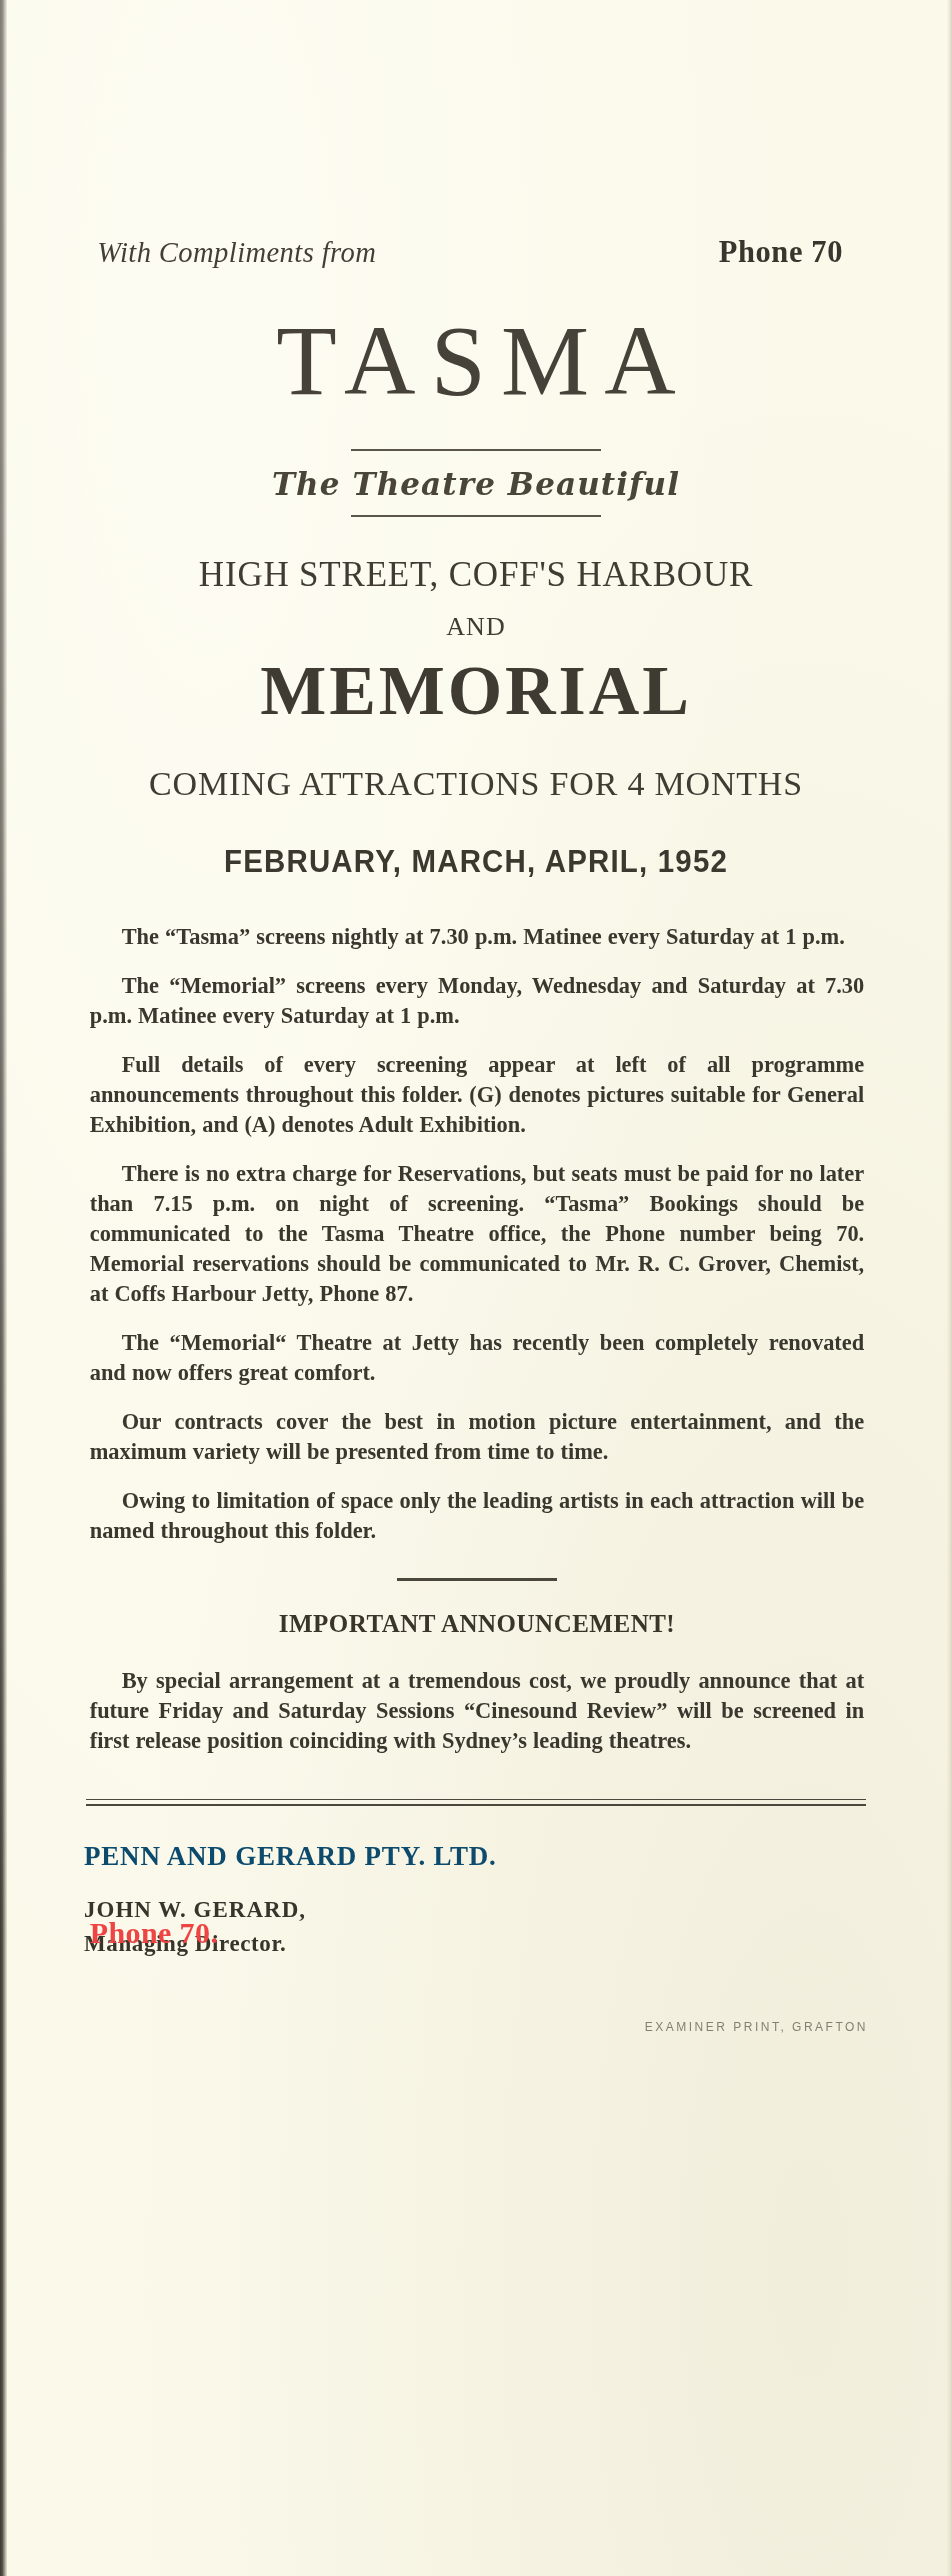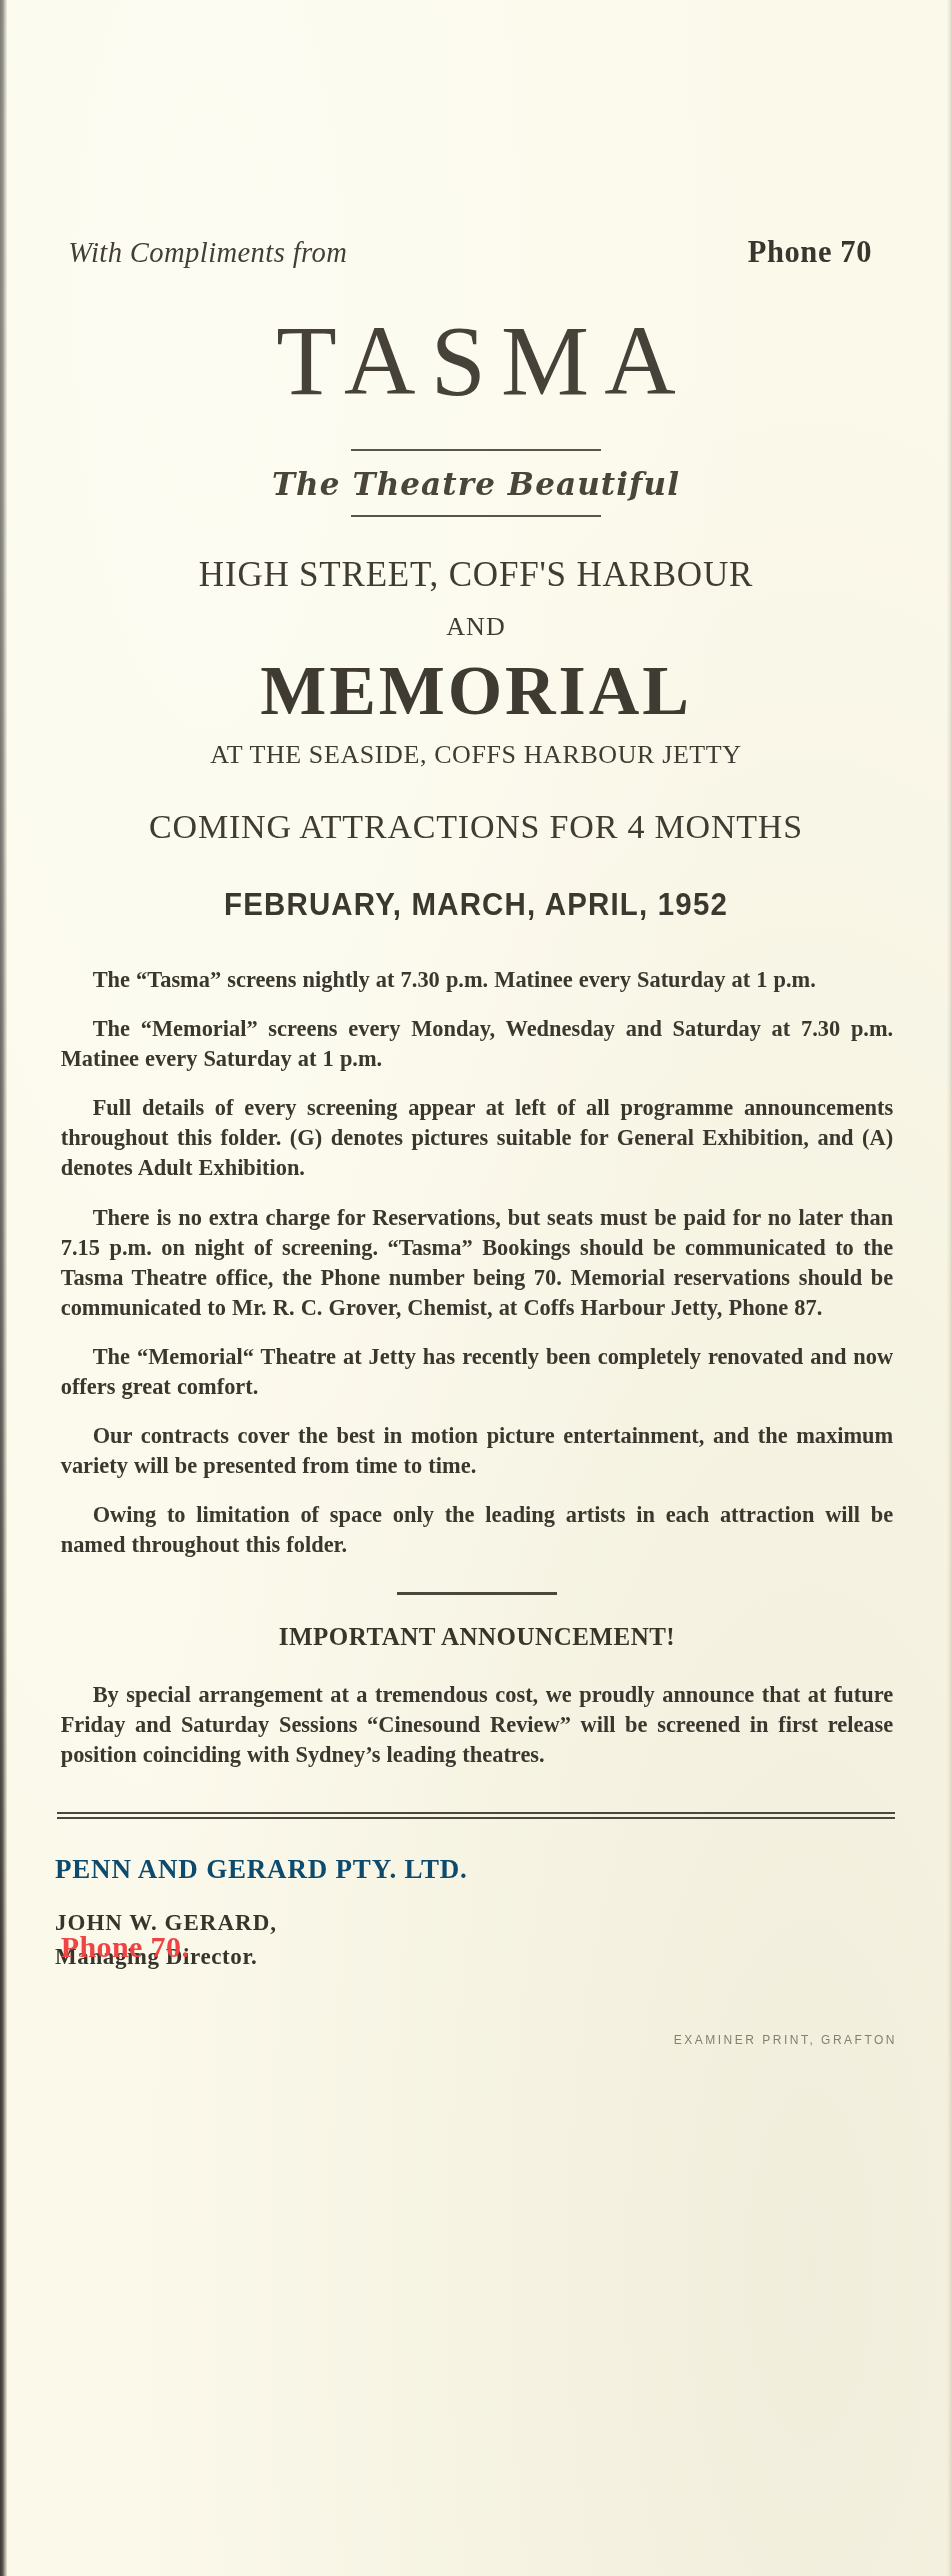--- a/index.html
+++ b/index.html
@@ -42,21 +42,21 @@
     position: absolute;
     inset: 0;
     background:
       radial-gradient(ellipse at 22% 12%, rgba(255,255,250,.55) 0%, rgba(255,255,250,0) 55%),
       radial-gradient(ellipse at 85% 88%, rgba(226,220,198,.40) 0%, rgba(226,220,198,0) 60%);
     pointer-events: none;
   }
 
   .content {
     position: relative;
-    padding: 0 55px;
+    padding: 0 84px;
     box-sizing: border-box;
   }
 
   
   .header-row {
     display: flex;
     align-items: baseline;
     justify-content: space-between;
     padding-top: 235px;
   }
@@ -292,21 +292,20 @@
     <div class="theatre-beautiful">The Theatre Beautiful</div>
 
     <div class="rule-short2"></div>
 
     <div class="high-street">HIGH STREET, COFF'S HARBOUR</div>
 
     <div class="and-word">AND</div>
 
     <div class="memorial">MEMORIAL</div>
 
-    <div class="seaside">AT THE SEASIDE, COFFS HARBOUR JETTY</div>
 
     <div class="coming">COMING ATTRACTIONS FOR 4 MONTHS</div>
 
     <div class="months">FEBRUARY, MARCH, APRIL, 1952</div>
 
     <div class="body-copy">
       <p>The “Tasma” screens nightly at 7.30 p.m. Matinee every Saturday at 1 p.m.</p>
       <p>The “Memorial” screens every Monday, Wednesday and Saturday at 7.30 p.m. Matinee every Saturday at 1 p.m.</p>
       <p>Full details of every screening appear at left of all programme announcements throughout this folder. (G) denotes pictures suitable for General Exhibition, and (A) denotes Adult Exhibition.</p>
       <p>There is no extra charge for Reservations, but seats must be paid for no later than 7.15 p.m. on night of screening. “Tasma” Bookings should be communicated to the Tasma Theatre office, the Phone number being 70. Memorial reservations should be communicated to Mr. R. C. Grover, Chemist, at Coffs Harbour Jetty, Phone 87.</p>

